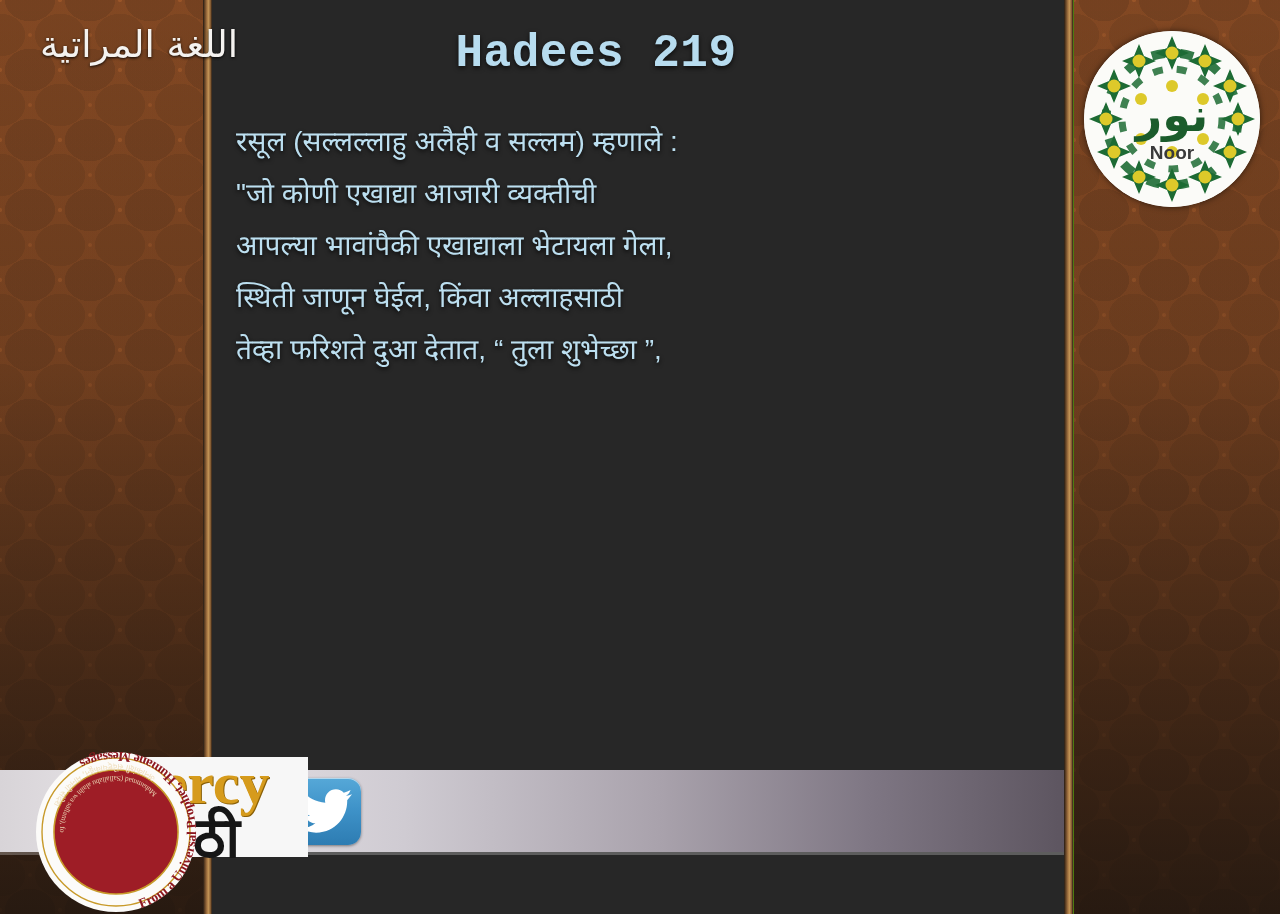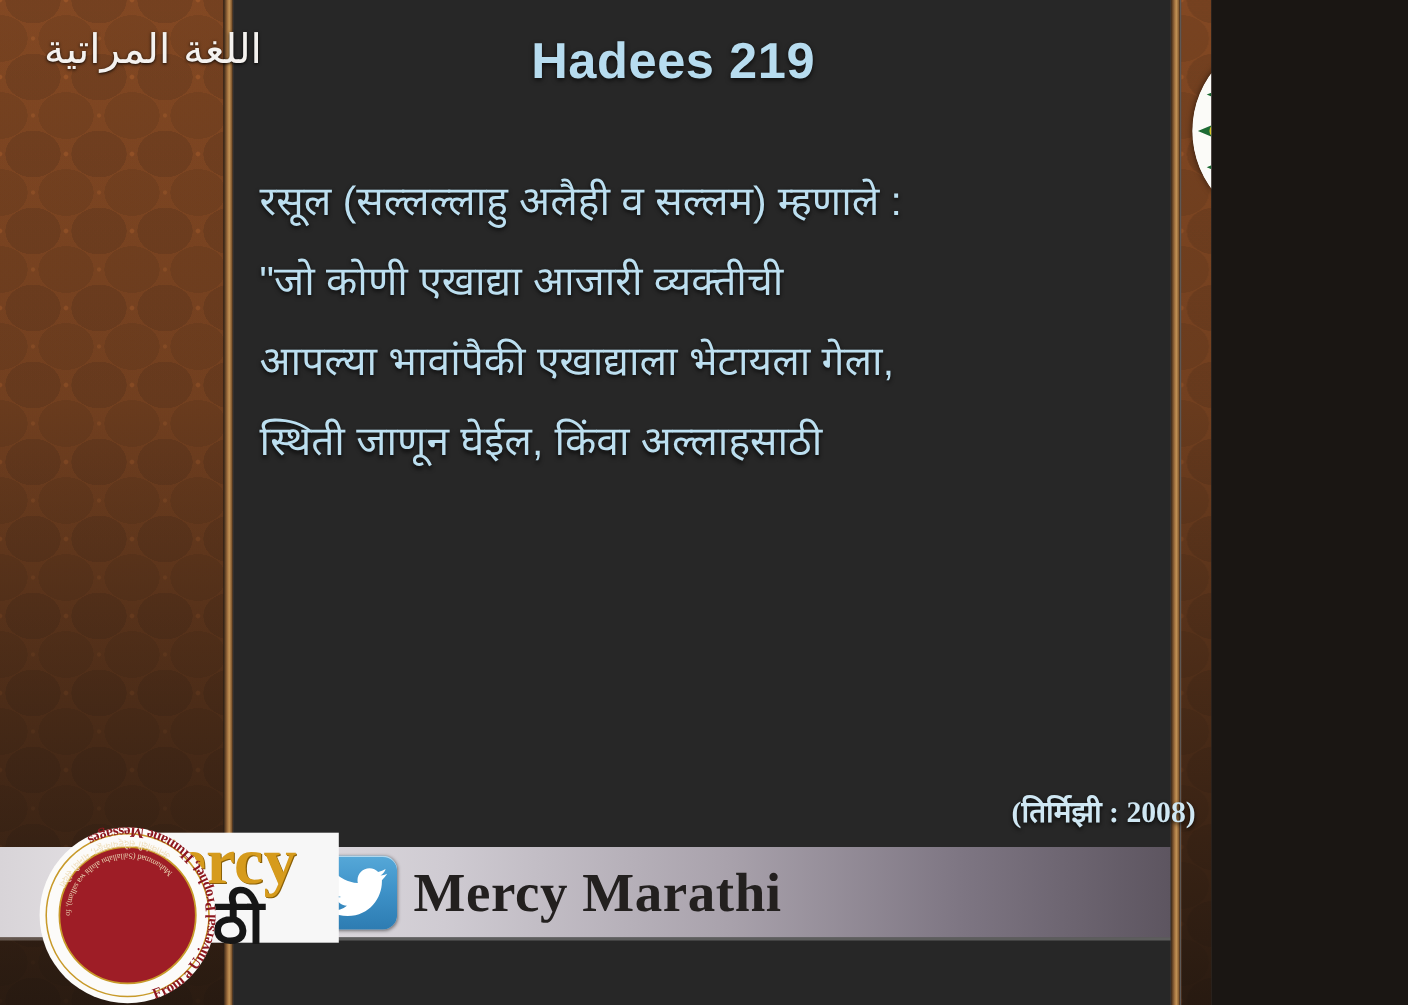--- a/index.html
+++ b/index.html
@@ -7,24 +7,24 @@
   html, body {
     width: 1280px;
     height: 914px;
     overflow: hidden;
     background: #1a1613;
     font-family: "Liberation Serif", serif;
   }
 
   #poster {
     position: relative;
-    width: 1101px;
+    width: 1280px;
     height: 914px;
     overflow: hidden;
-    background: #737373;
+    background: #4d7c0f;
   }
 
   
   .pattern-band {
     position: absolute;
     top: 0;
     height: 914px;
     background-color: #17120f;
     background-image:
       radial-gradient(circle at 0 0, rgba(170,95,45,0.55) 0 1.6px, transparent 2.6px),
@@ -85,51 +85,50 @@
     line-height: 1.35;
     direction: rtl;
     font-family: "DejaVu Sans", sans-serif;
     text-shadow: 0 1px 3px rgba(0,0,0,0.9);
     z-index: 6;
   }
 
   
   .title {
     position: absolute;
-    left: 212px;
+    left: 196px;
     top: 28px;
     width: 800px;
     text-align: center;
     color: #b7dcef;
     font-size: 46px;
     font-weight: bold;
     letter-spacing: 0.5px;
-    font-family: Liberation Sans, sans-serif;
+    font-family: Liberation Mono, monospace;
     text-shadow: 0 2px 5px rgba(0,0,0,0.7);
     z-index: 6;
   }
 
   
   .body-block {
     position: absolute;
     left: 236px;
     top: 128px;
     width: 830px;
     z-index: 5;
   }
   .body-line {
     color: #bcdff0;
-    font-size: 37px;
+    font-size: 28px;
     line-height: 1.0;
     margin-bottom: 24px;
     white-space: nowrap;
     font-family: "Liberation Sans", "DejaVu Sans", sans-serif;
     font-weight: 500;
     text-shadow: 0 2px 4px rgba(0,0,0,0.75);
-    margin-top: 36px;
   }
 
   .citation {
     position: absolute;
     right: 14px;
     top: 718px;
     width: 840px;
     text-align: right;
     color: #cfe7f3;
     font-size: 27px;
@@ -256,23 +255,23 @@
 
   <div class="arabic-label">اللغة المراتية</div>
 
   <div class="title">Hadees 219</div>
 
   <div class="body-block">
     <div class="body-line">रसूल (सल्लल्लाहु अलैही व सल्लम) म्हणाले :</div>
     <div class="body-line">"जो कोणी एखाद्या आजारी व्यक्तीची</div>
     <div class="body-line">आपल्या भावांपैकी एखाद्याला भेटायला गेला,</div>
     <div class="body-line">स्थिती जाणून घेईल, किंवा अल्लाहसाठी</div>
-  </div>
-
-  <div class="citation">(तिर्मिझी : 2008)</div>
+    <div class="body-line">तेव्हा फरिशते दुआ देतात, “ तुला शुभेच्छा ”,</div>
+  </div>
+
 
   <div class="noor-logo">
     <svg width="176" height="176" viewBox="0 0 176 176">
       <defs>
         <g id="nstar">
           <path d="M0,-17 L5,-5 L17,0 L5,5 L0,17 L-5,5 L-17,0 L-5,-5 Z" fill="#1d6b34"></path>
         </g>
       </defs>
       <circle cx="88" cy="88" r="88" fill="#fbfbf8"></circle>
       <g>
@@ -326,21 +325,20 @@
   <div class="twitter-icon">
     <svg width="53" height="47" viewBox="0 0 53 47">
       <path fill="#ffffff" d="M51,6.3c-1.9,0.9-4,1.5-6.1,1.7c2.2-1.3,3.9-3.4,4.7-5.9c-2.1,1.2-4.4,2.1-6.8,2.6
         C40.9,2.6,38,1.3,34.9,1.3c-6,0-10.9,4.9-10.9,10.9c0,0.9,0.1,1.7,0.3,2.5C15.2,14.2,7.2,9.9,1.9,3.3
         C0.9,5,0.4,6.9,0.4,9c0,3.8,1.9,7.1,4.9,9.1c-1.8-0.1-3.5-0.6-4.9-1.4c0,0,0,0.1,0,0.1c0,5.3,3.8,9.7,8.8,10.7
         c-0.9,0.2-1.9,0.4-2.9,0.4c-0.7,0-1.4-0.1-2.1-0.2c1.4,4.3,5.4,7.5,10.2,7.6c-3.7,2.9-8.4,4.7-13.5,4.7c-0.9,0-1.7-0.1-2.6-0.2
         c4.8,3.1,10.6,4.9,16.8,4.9c20.1,0,31.1-16.7,31.1-31.1c0-0.5,0-0.9,0-1.4C47.7,10.4,49.6,8.5,51,6.3z"></path>
     </svg>
   </div>
 
-  <div class="footer-text">Mercy Marathi</div>
 
   <div class="mercy-wordmark">
     <span class="mercy-word-top">Mercy</span>
     <span class="mercy-word-bottom">मराठी</span>
   </div>
 
   <div class="mercy-logo">
     <svg width="196" height="162" viewBox="0 0 196 162">
       <defs>
         <path id="ringpath" d="M 18,80 a 80,80 0 1,0 160,0 a 80,80 0 1,0 -160,0"></path>

